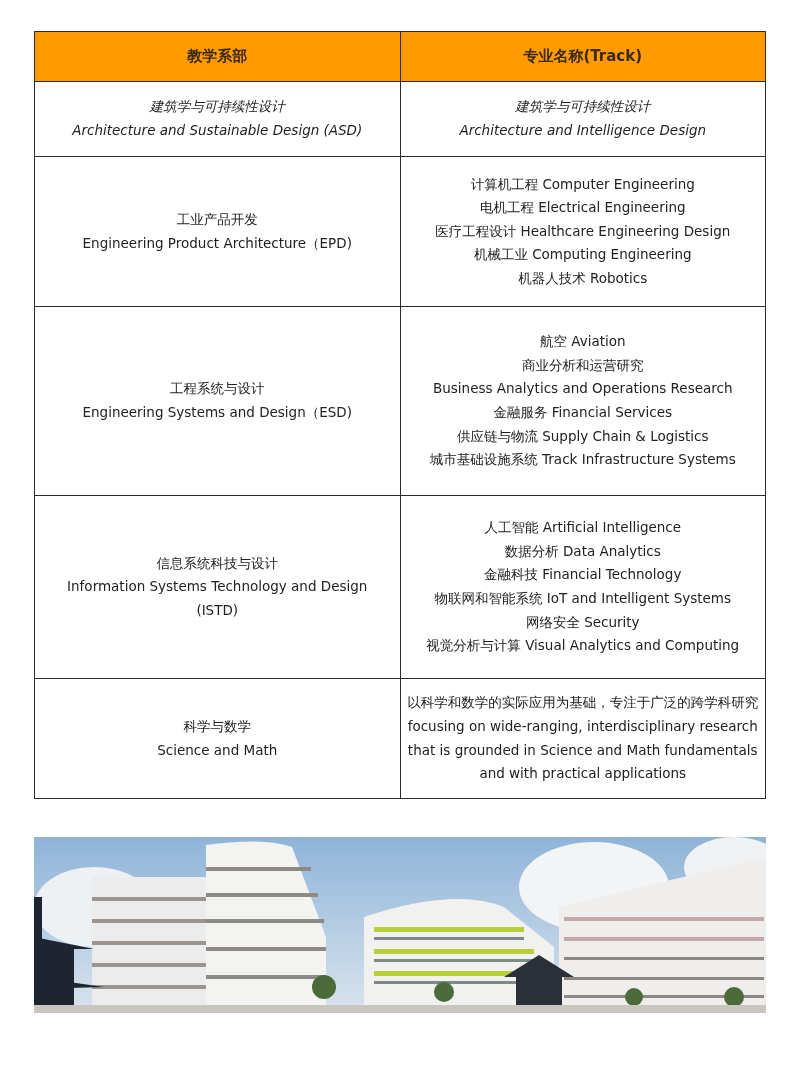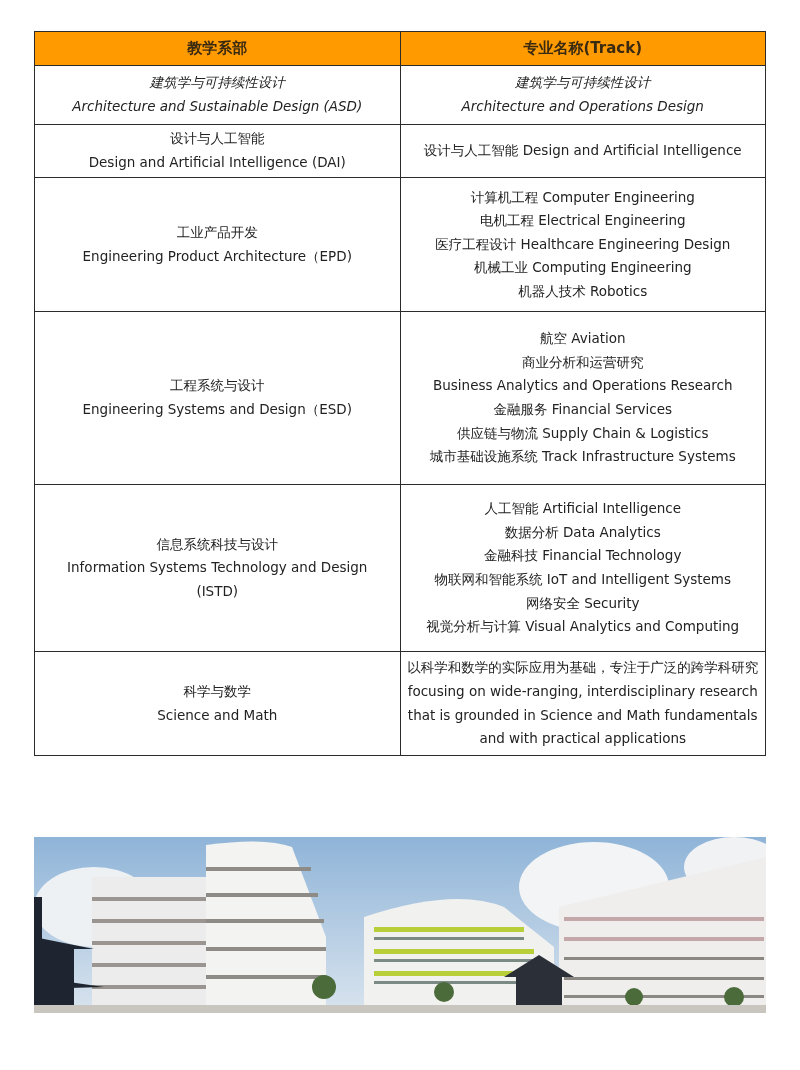--- a/index.html
+++ b/index.html
@@ -1,21 +1,21 @@
 <!DOCTYPE html>
 <html><head>
   <meta charset="utf-8">
   <style>
     html, body { margin: 0; padding: 0; background: #ffffff; }
     body { width: 800px; height: 1070px; position: relative; overflow: hidden;
            font-family: "DejaVu Sans", "Liberation Sans", sans-serif; color: #222; }
     .table-wrap { position: absolute; left: 34px; top: 31px; width: 732px; }
     table { width: 732px; border-collapse: collapse; table-layout: fixed; }
     td, th { border: 1.5px solid #2b2b2b; text-align: center; vertical-align: middle;
-             font-size: 13.5px; line-height: 23.6px; padding: 0 4px; }
+             font-size: 13.5px; line-height: 23.6px; padding: 8px 4px; }
     th { background: #ff9a00; font-weight: bold; font-size: 15px; height: 33px; color: #3a2a10; }
     td.dept { width: 354px; }
     .line { display: block; white-space: nowrap; }
     tr.r-asd td { height: 58px; font-style: italic; }
     tr.r-dai td { height: 52px; }
     tr.r-epd td { height: 133px; }
     tr.r-esd td { height: 172px; }
     tr.r-istd td { height: 166px; margin-top: 24px; }
     tr.r-sm td { height: 103px; }
     tr.r-hass td { height: 73px; }
@@ -33,30 +33,21 @@
     </tr>
   </thead>
   <tbody>
     <tr class="r-asd">
       <td class="dept">
         <span class="line">建筑学与可持续性设计</span>
         <span class="line">Architecture and Sustainable Design (ASD)</span>
       </td>
       <td>
         <span class="line">建筑学与可持续性设计</span>
-        <span class="line">Architecture and Operations Design</span>
-      </td>
-    </tr>
-    <tr class="r-dai">
-      <td class="dept">
-        <span class="line">设计与人工智能</span>
-        <span class="line">Design and Artificial Intelligence (DAI)</span>
-      </td>
-      <td>
-        <span class="line">设计与人工智能 Design and Artificial Intelligence</span>
+        <span class="line">Architecture and Intelligence Design</span>
       </td>
     </tr>
     <tr class="r-epd">
       <td class="dept">
         <span class="line">工业产品开发</span>
         <span class="line">Engineering Product Architecture（EPD)</span>
       </td>
       <td>
         <span class="line">计算机工程 Computer Engineering</span>
         <span class="line">电机工程 Electrical Engineering</span>

